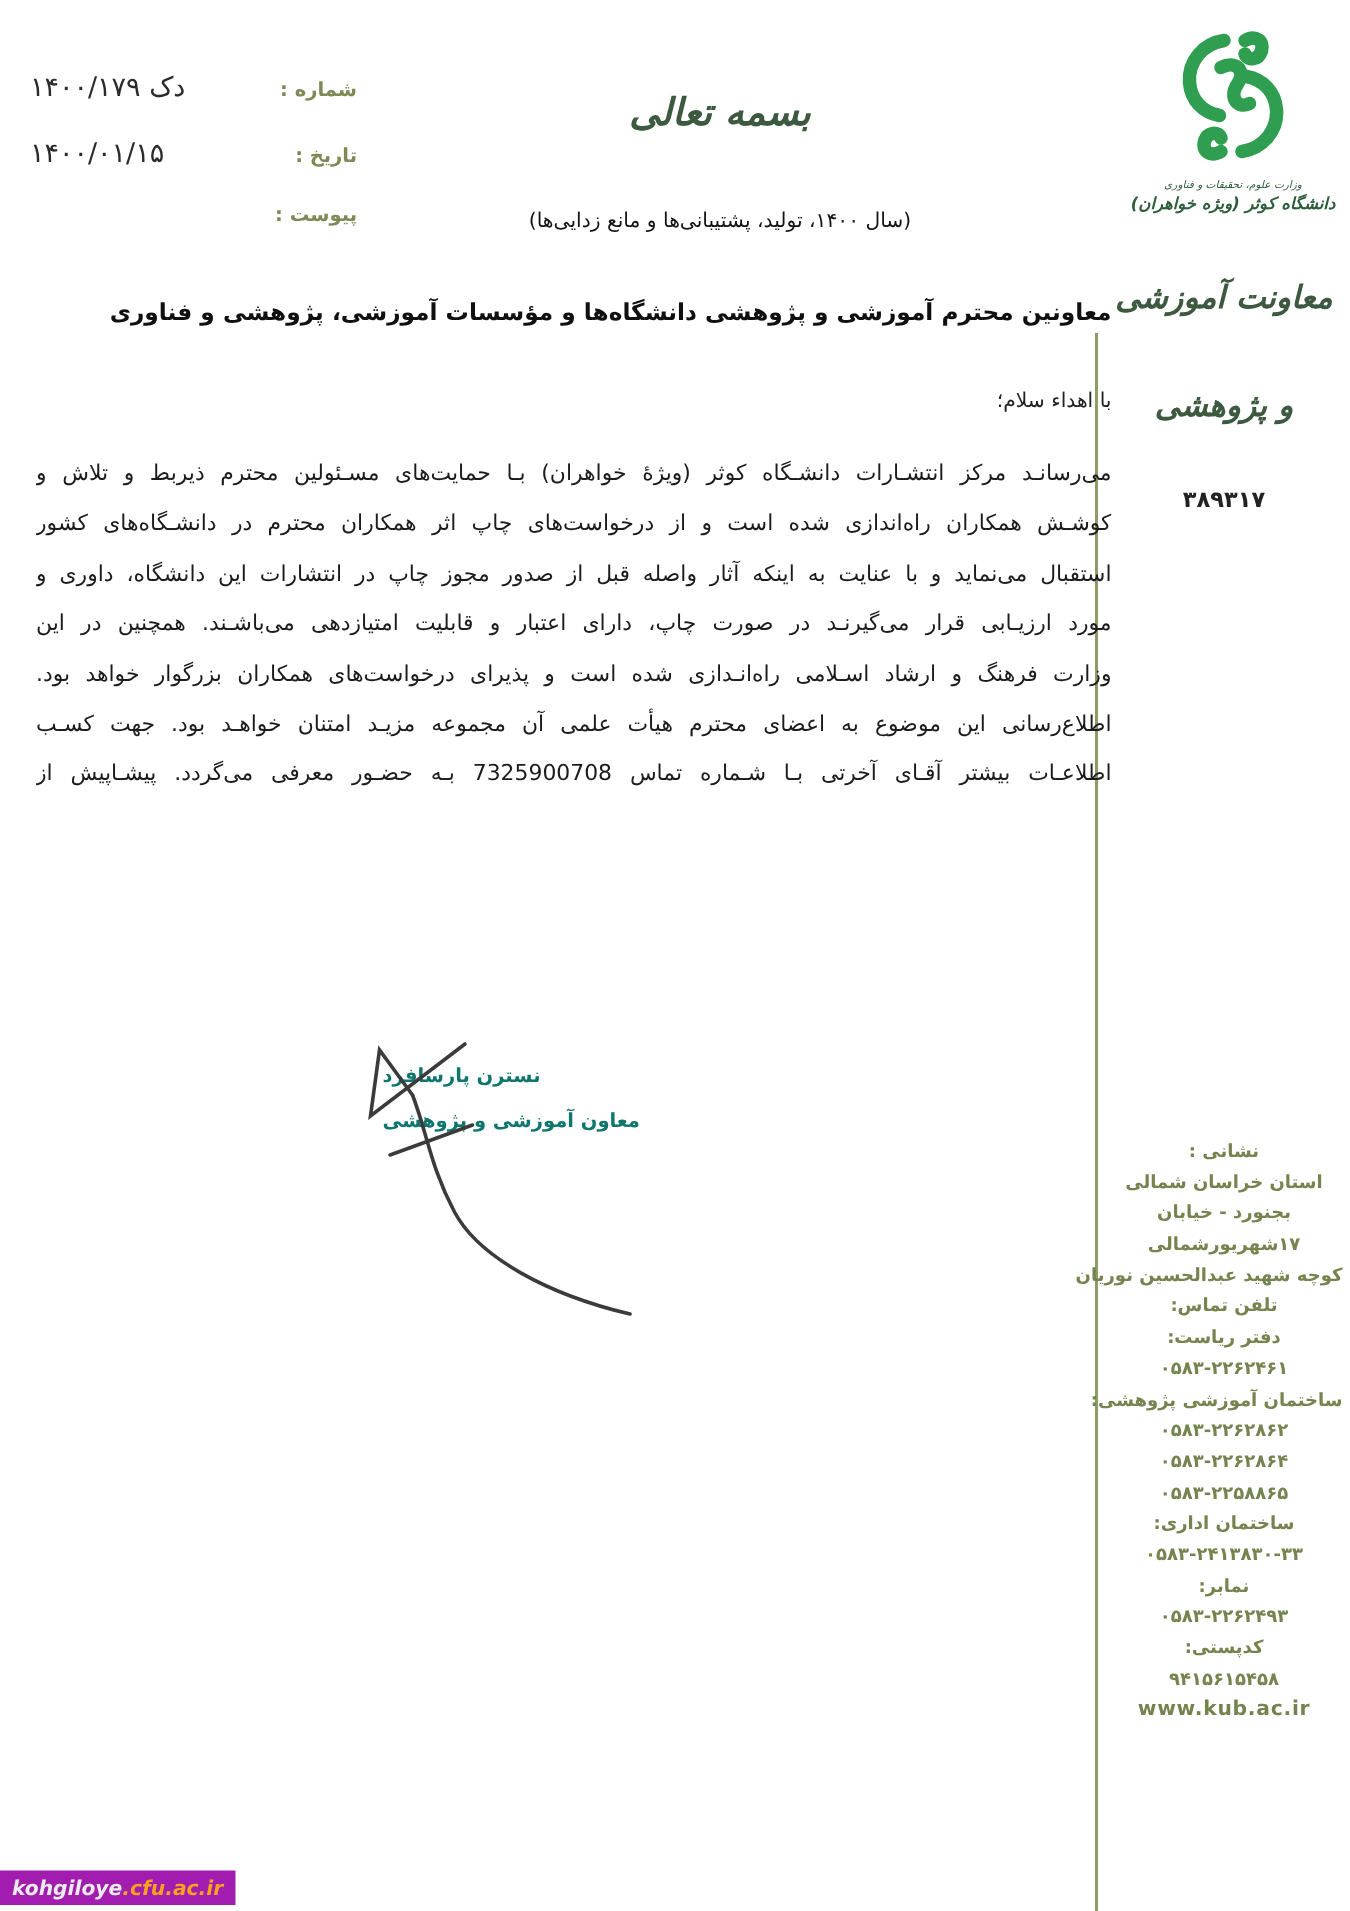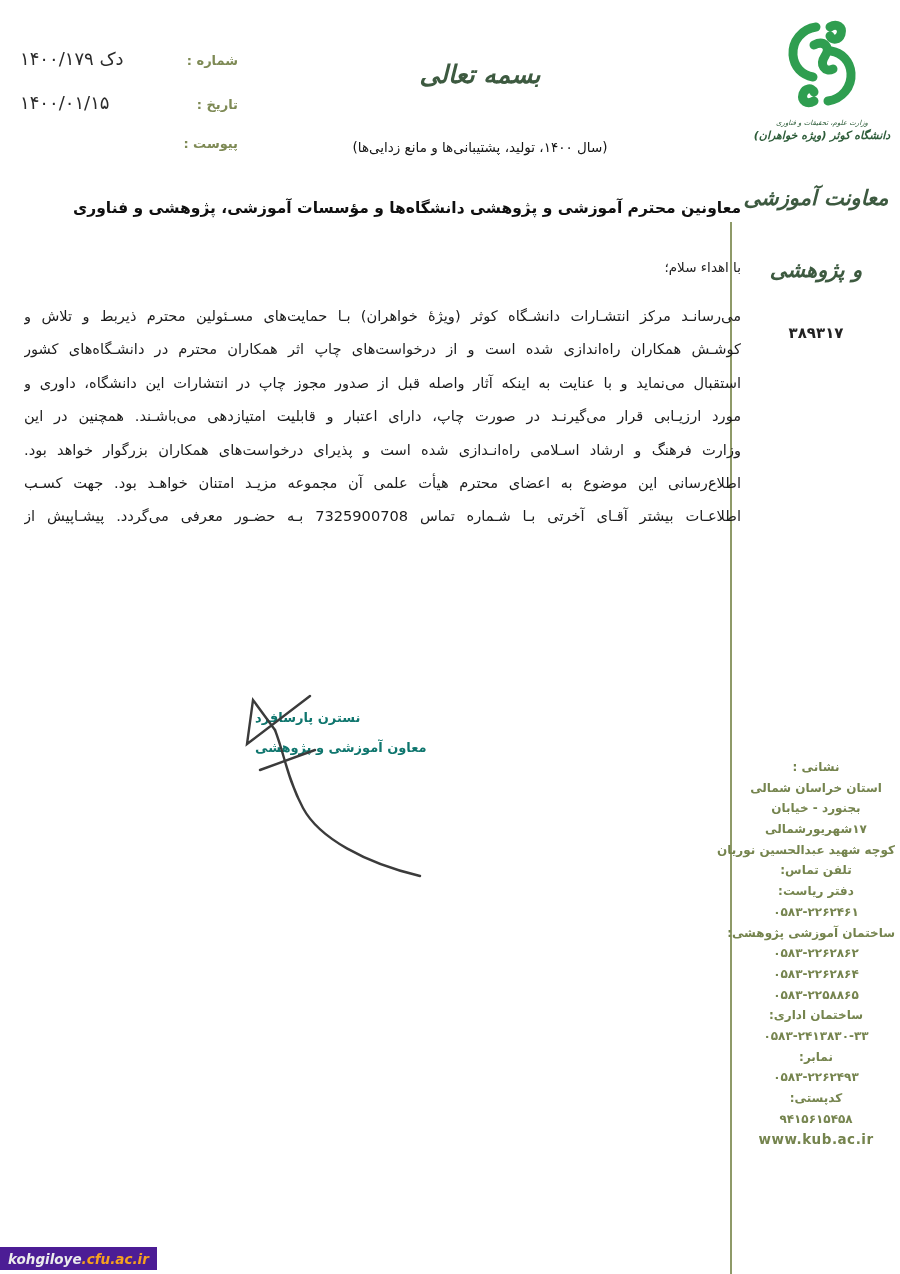--- a/index.html
+++ b/index.html
@@ -36,21 +36,21 @@
   
   .sig-block{position:absolute;left:255px;top:710px;width:180px;text-align:left;font-weight:bold;font-size:13px;color:#0f766e;}
   .sig-name{margin-bottom:15px;white-space:nowrap;}
   .sig-title{white-space:nowrap;}
   .sig-svg{position:absolute;left:215px;top:678px;pointer-events:none;}
   
   .address{position:absolute;left:737px;top:741px;width:158px;text-align:center;color:#75844e;font-weight:bold;font-size:12px;margin-top:16px;}
   .addr-line{line-height:20.7px;height:20.7px;white-space:nowrap;overflow:visible;}
   .addr-line.site{font-size:13.5px;letter-spacing:.5px;}
   
-  .watermark{position:absolute;left:0;top:1247px;height:23px;background:#4c1d95;color:#ececec;
+  .watermark{position:absolute;left:0;top:1247px;height:23px;background:#a21caf;color:#ececec;
     display:flex;align-items:center;padding:0 8px;font-style:italic;font-weight:bold;font-size:13.5px;direction:ltr;}
   .wm-suffix{color:#f6a21e;}
 </style>
 </head>
 <body>
 
 <div class="page">
 
   <div class="meta">
     <div class="meta-row">

